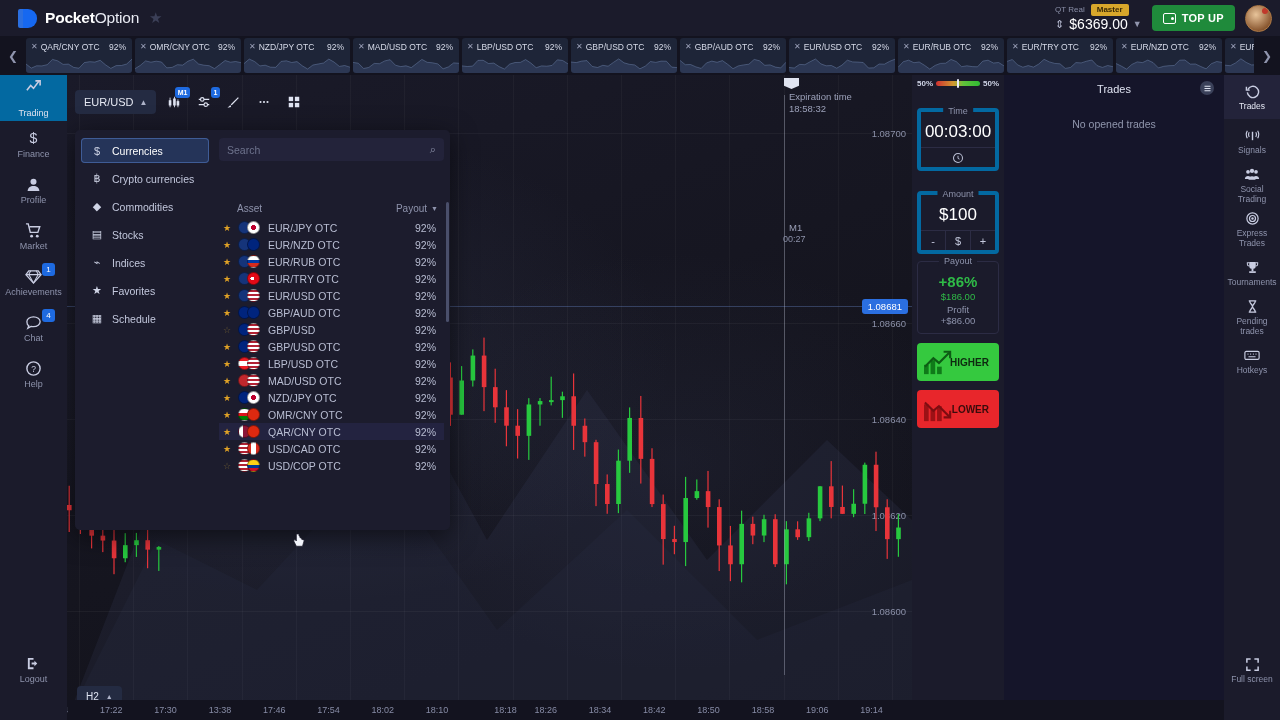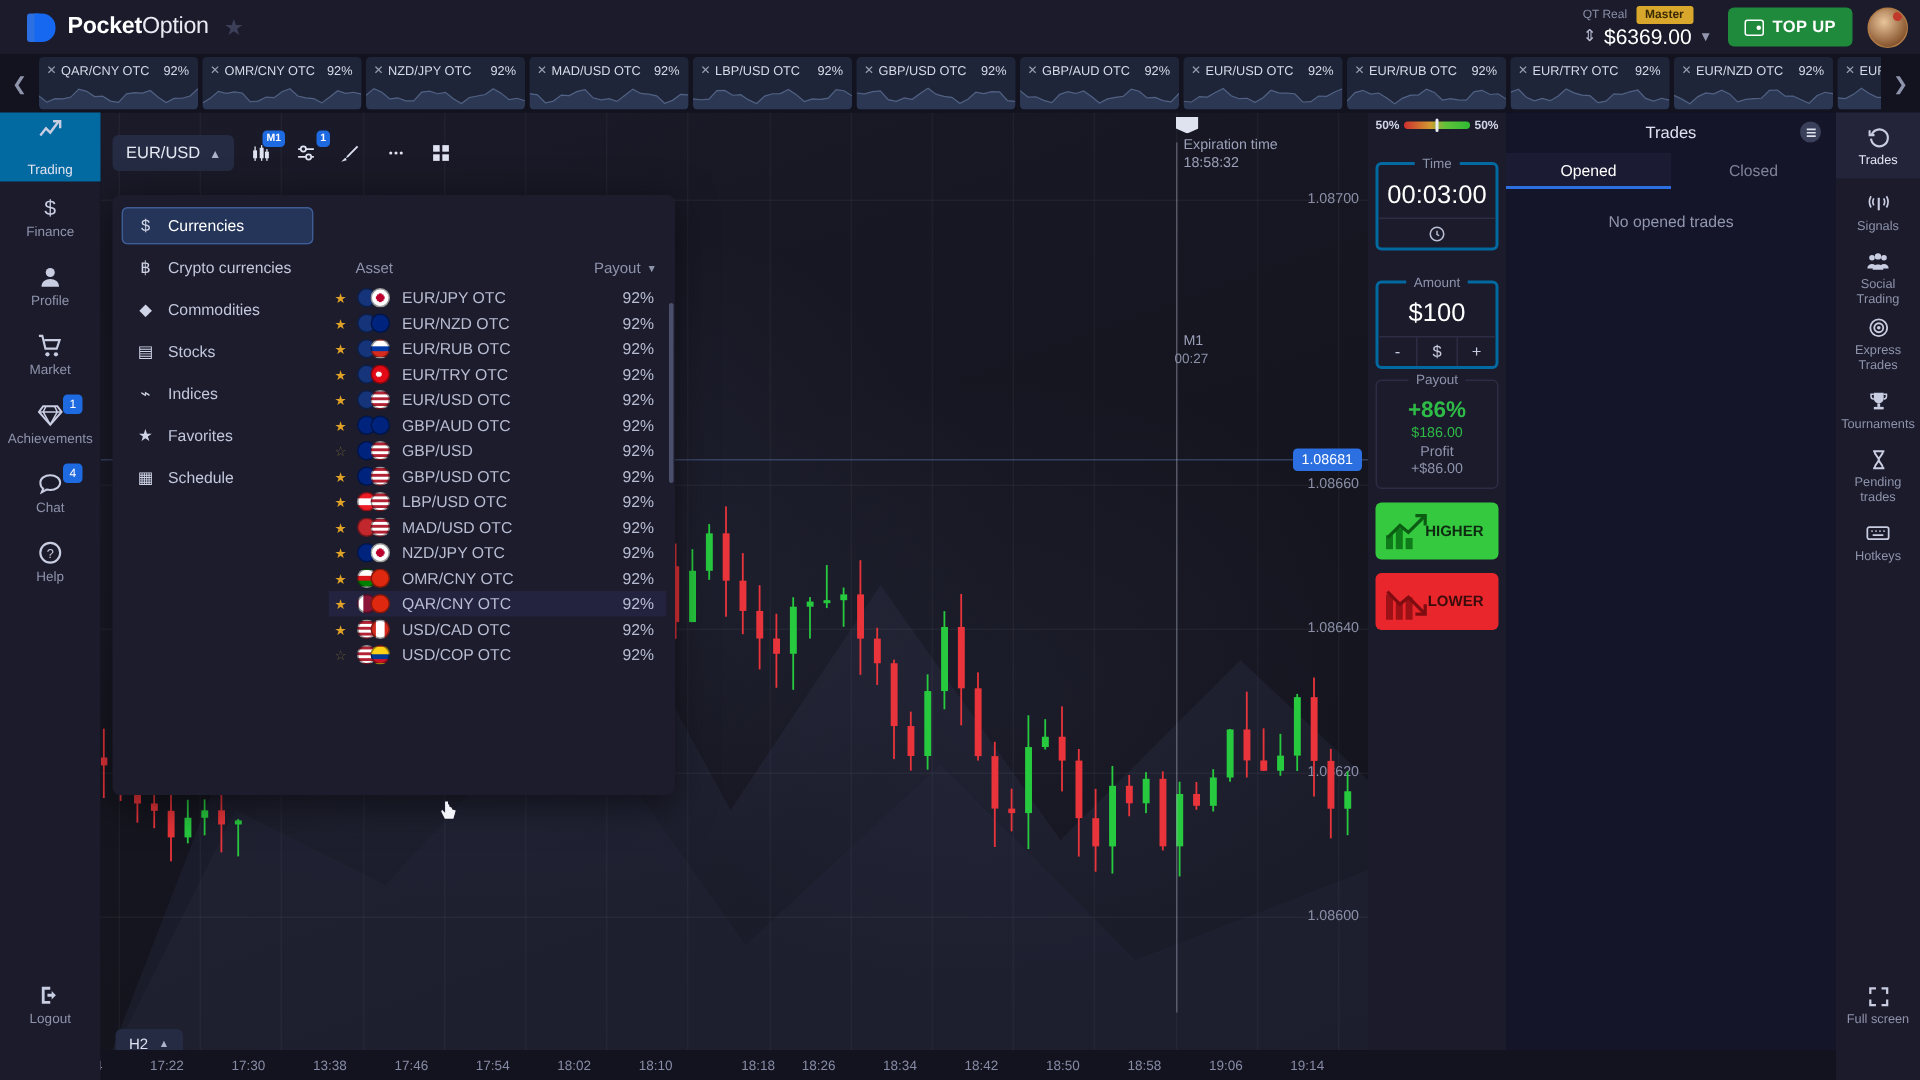--- a/index.html
+++ b/index.html
@@ -209,21 +209,21 @@
 
   
   .trade-panel {
     position: absolute; top: 75px; left: 912px; width: 92px; height: 625px;
     background: #1b1b2b; z-index: 22; padding: 4px 5px;
   }
   .sentiment { display: flex; align-items: center; gap: 3px; margin-bottom: 5px; }
   .sent-pct { font-size: 8px; color: #cfd4e6; font-weight: bold; }
   .sent-bar { flex: 1; height: 5px; border-radius: 3px; background: linear-gradient(90deg, #d03030 0%, #d09a30 40%, #62c23a 62%, #2fbb33 100%); position: relative; }
   .sent-bar::after { content:''; position:absolute; left: 48%; top: -2px; width: 2px; height: 9px; background: #e9ecf6; border-radius:1px; }
-  .tp-box { border: 2px solid #0369a1; border-radius: 4px; margin-bottom: 7px; position: relative; padding-top: 9px; margin-top: 20px; }
+  .tp-box { border: 4px solid #0369a1; border-radius: 4px; margin-bottom: 7px; position: relative; padding-top: 9px; margin-top: 20px; }
   .tp-legend {
     position: absolute; top: -6px; left: 50%; transform: translateX(-50%);
     background: #1b1b2b; padding: 0 5px; font-size: 9px; color: #8e93ac;
   }
   .tp-val { text-align: center; font-size: 17px; color: #fff; padding: 1px 0 5px; font-weight: 400; }
   .tp-sub { border-top: 1px solid #2c2c44; height: 20px; display: flex; align-items: center; justify-content: center; color: #b9bed3; font-size: 11px; }
   .tp-steps { border-top: 1px solid #2c2c44; height: 20px; display: flex; }
   .tp-steps div { flex: 1; display: flex; align-items: center; justify-content: center; font-size: 11px; color: #c5cade; cursor: pointer; }
   .tp-steps div + div { border-left: 1px solid #2c2c44; }
   .payout-box { border: 1px solid #2c2c44; border-radius: 4px; padding: 11px 0 7px; text-align: center; margin-bottom: 9px; position: relative; }
@@ -757,20 +757,24 @@
           <div class="pk-cat">
             <span class="ci">★</span>
             <span>Favorites</span>
           </div>
           <div class="pk-cat">
             <span class="ci">▦</span>
             <span>Schedule</span>
           </div>
         </div>
       <div class="pk-right">
+        <div class="pk-search">
+          <input placeholder="Search" style="">
+          <span class="sico">⌕</span>
+        </div>
         <div class="pk-head">
           <span>Asset</span>
           <span class="ph2">
             <span>Payout</span>
             <span style="font-size:7px">▼</span>
           </span>
         </div>
         <div class="pk-list" id="pk-list">
             <div class="pk-row">
               <span class="pk-star">★</span>
@@ -981,28 +985,20 @@
 
   <div class="trades-panel">
     <div class="tr-head">
       <span>Trades</span>
       <span class="menu-ic">
         <svg width="9" height="9" viewBox="0 0 12 12">
             <path d="M2 3h8M2 6h8M2 9h8" stroke="#dfe3f1" stroke-width="1.4"></path>
           </svg>
       </span>
     </div>
-    <div class="tr-tabs" id="tr-tabs">
-        <div class="tr-tab active">
-          <span>Opened</span>
-        </div>
-        <div class="tr-tab">
-          <span>Closed</span>
-        </div>
-      </div>
     <div class="tr-empty">No opened trades</div>
   </div>
 
   <div class="rightnav">
     <div id="rightnav-items">
         <div class="rnav-item active">
           <div class="rnav-ico">
             <svg width="15" height="15" viewBox="0 0 16 16">
               <path d="M3 6a6 6 0 1 1-.5 3" stroke="#c9cde2" stroke-width="1.5" fill="none"></path>
               <path d="M1.5 3v3.5H5" stroke="#c9cde2" stroke-width="1.5" fill="none"></path>

